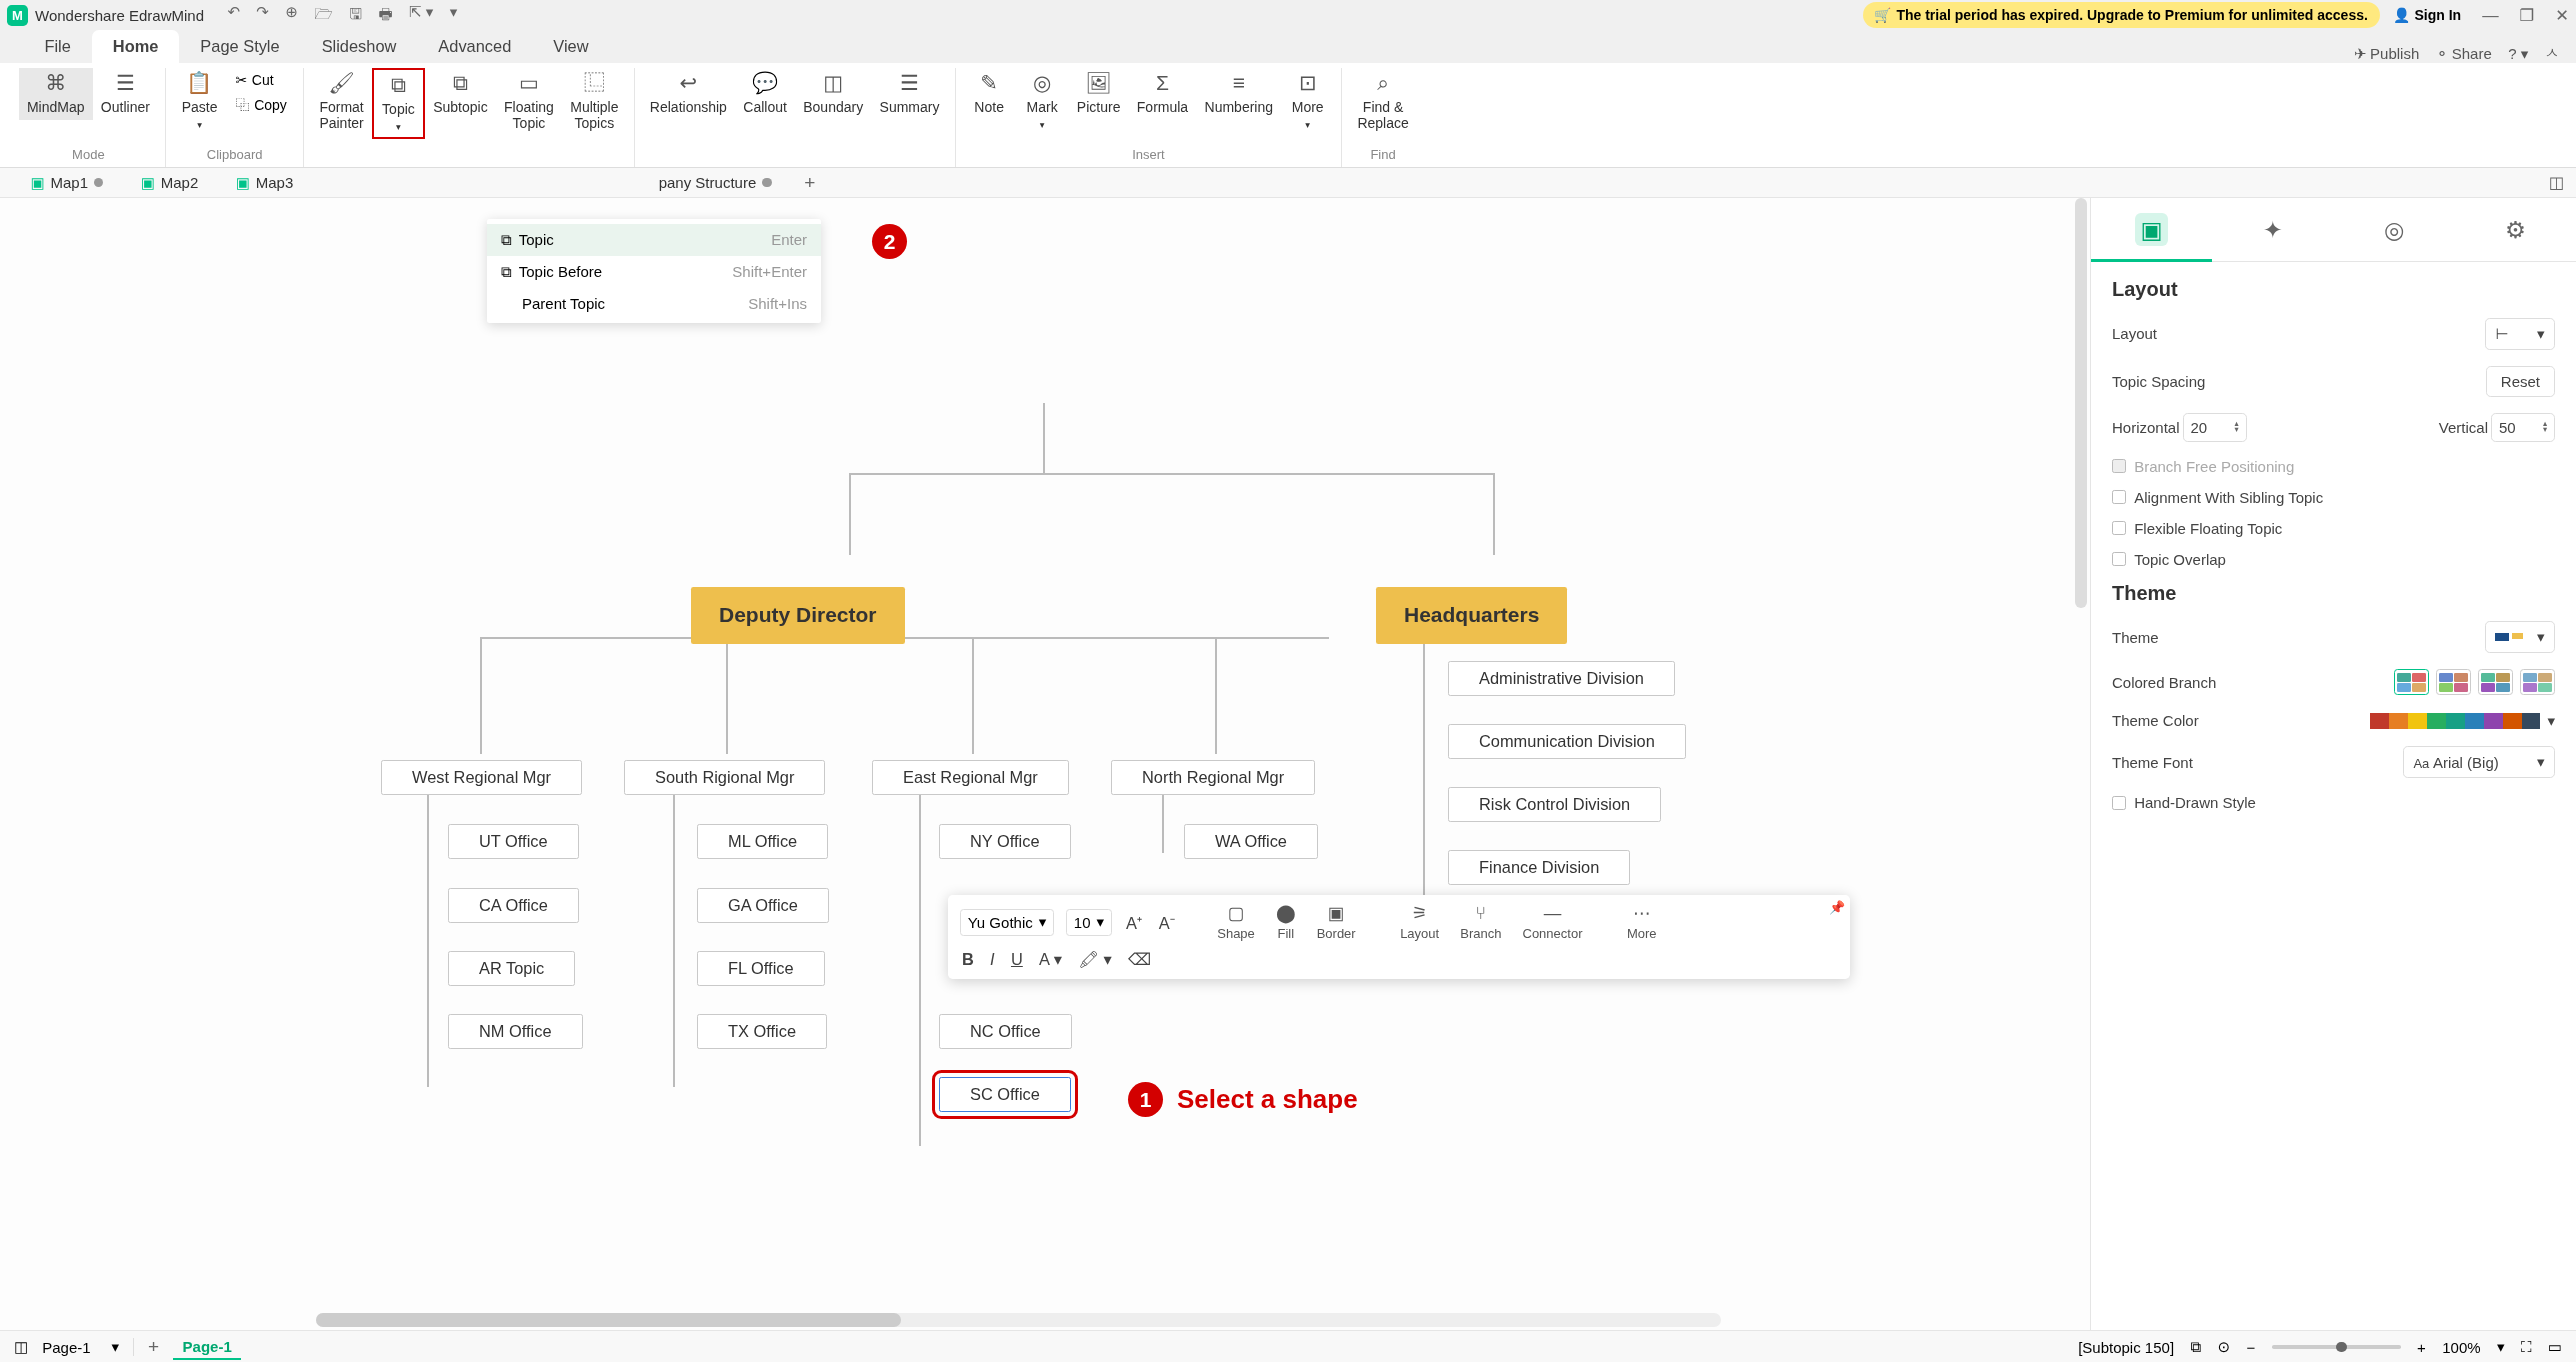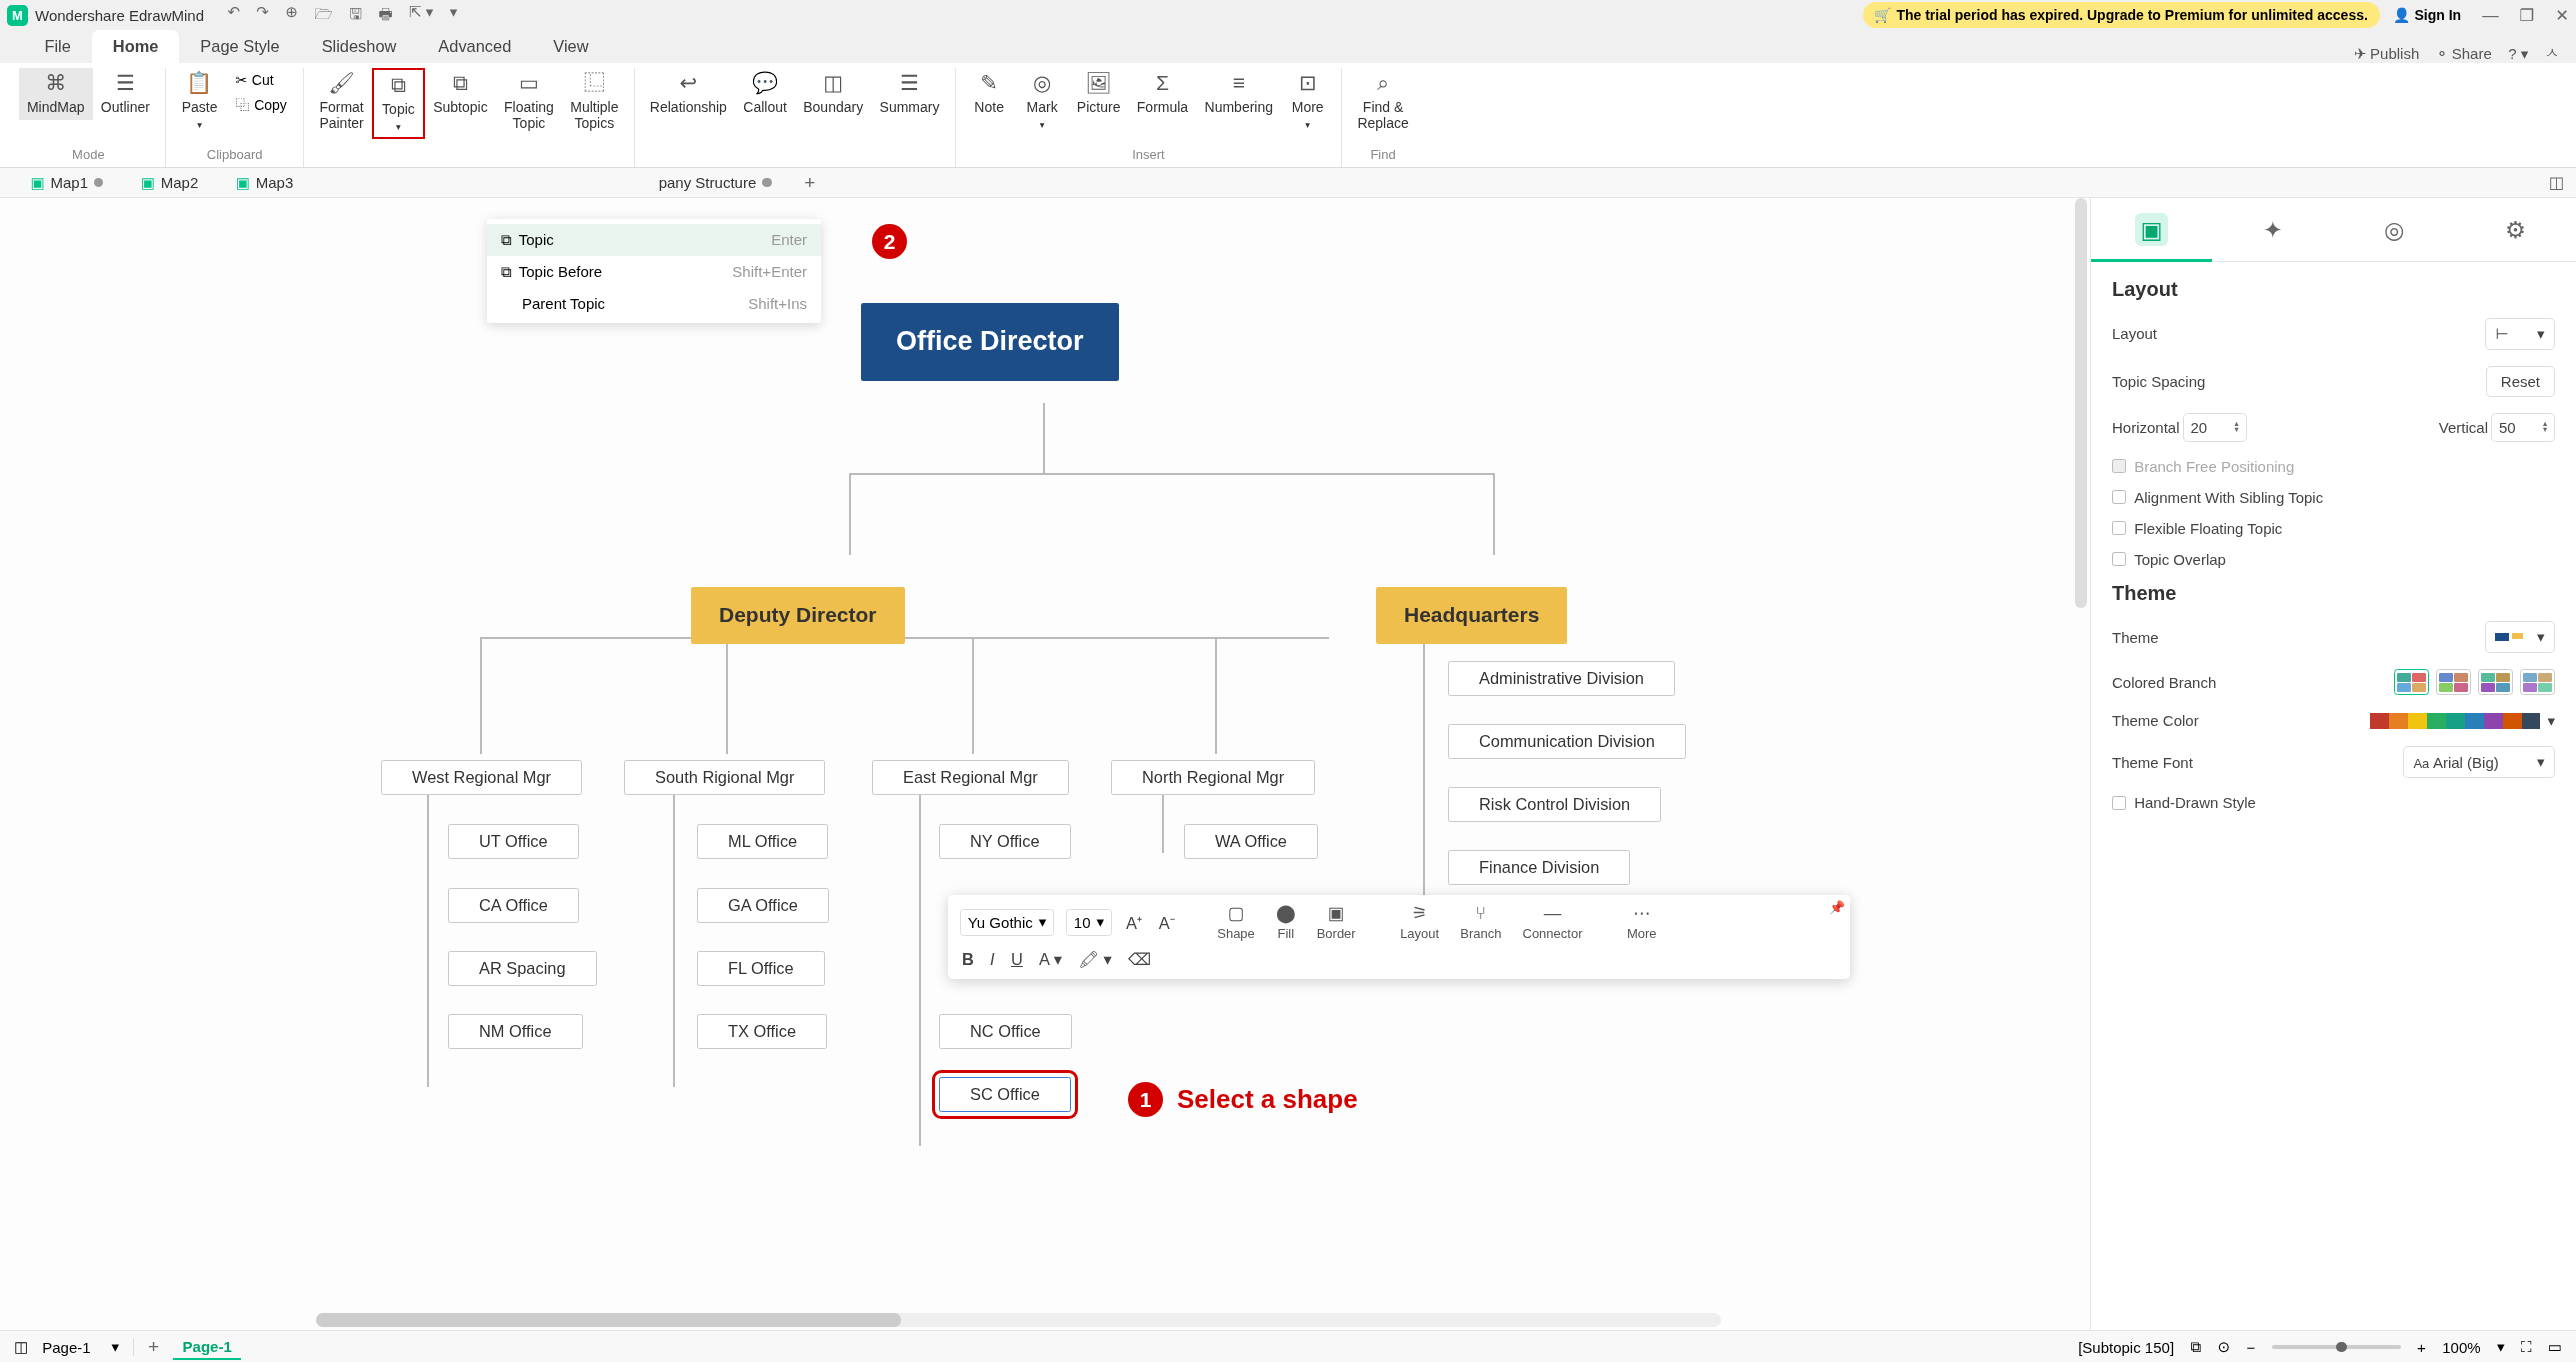--- a/index.html
+++ b/index.html
@@ -330,32 +330,31 @@
     <div class="conn" style="left:726px; top:439px; width:2.3px; height:117px"></div>
     <div class="conn" style="left:972px; top:439px; width:2.3px; height:117px"></div>
     <div class="conn" style="left:1215px; top:439px; width:2.3px; height:117px"></div>
     <div class="conn" style="left:849px; top:410px; width:2.3px; height:30px"></div>
     <div class="conn" style="left:1423px; top:410px; width:2.3px; height:316px"></div>
     <div class="conn" style="left:427px; top:585px; width:2.3px; height:304px"></div>
     <div class="conn" style="left:673px; top:585px; width:2.3px; height:304px"></div>
     <div class="conn" style="left:919px; top:585px; width:2.3px; height:363px"></div>
     <div class="conn" style="left:1162px; top:585px; width:2.3px; height:70px"></div>
 
-    <div class="org-node root-node" style="left:861px; top:105px">Office Director</div>
     <div class="org-node branch-node" style="left:691px; top:357px">Deputy Director</div>
     <div class="org-node branch-node" style="left:1376px; top:357px">Headquarters</div>
 
     <div class="org-node" style="left:381px; top:562px">West Regional Mgr</div>
     <div class="org-node" style="left:624px; top:562px">South Rigional Mgr</div>
     <div class="org-node" style="left:872px; top:562px">East Regional Mgr</div>
     <div class="org-node" style="left:1111px; top:562px">North Regional Mgr</div>
 
     <div class="org-node" style="left:448px; top:626px">UT Office</div>
     <div class="org-node" style="left:448px; top:690px">CA Office</div>
-    <div class="org-node" style="left:448px; top:753px">AR Spacing</div>
+    <div class="org-node" style="left:448px; top:753px">AR Topic</div>
     <div class="org-node" style="left:448px; top:816px">NM Office</div>
 
     <div class="org-node" style="left:697px; top:626px">ML Office</div>
     <div class="org-node" style="left:697px; top:690px">GA Office</div>
     <div class="org-node" style="left:697px; top:753px">FL Office</div>
     <div class="org-node" style="left:697px; top:816px">TX Office</div>
 
     <div class="org-node" style="left:939px; top:626px">NY Office</div>
     <div class="org-node" style="left:939px; top:816px">NC Office</div>
     <div class="org-node selected-node" style="left:939px; top:879px">SC Office</div>

